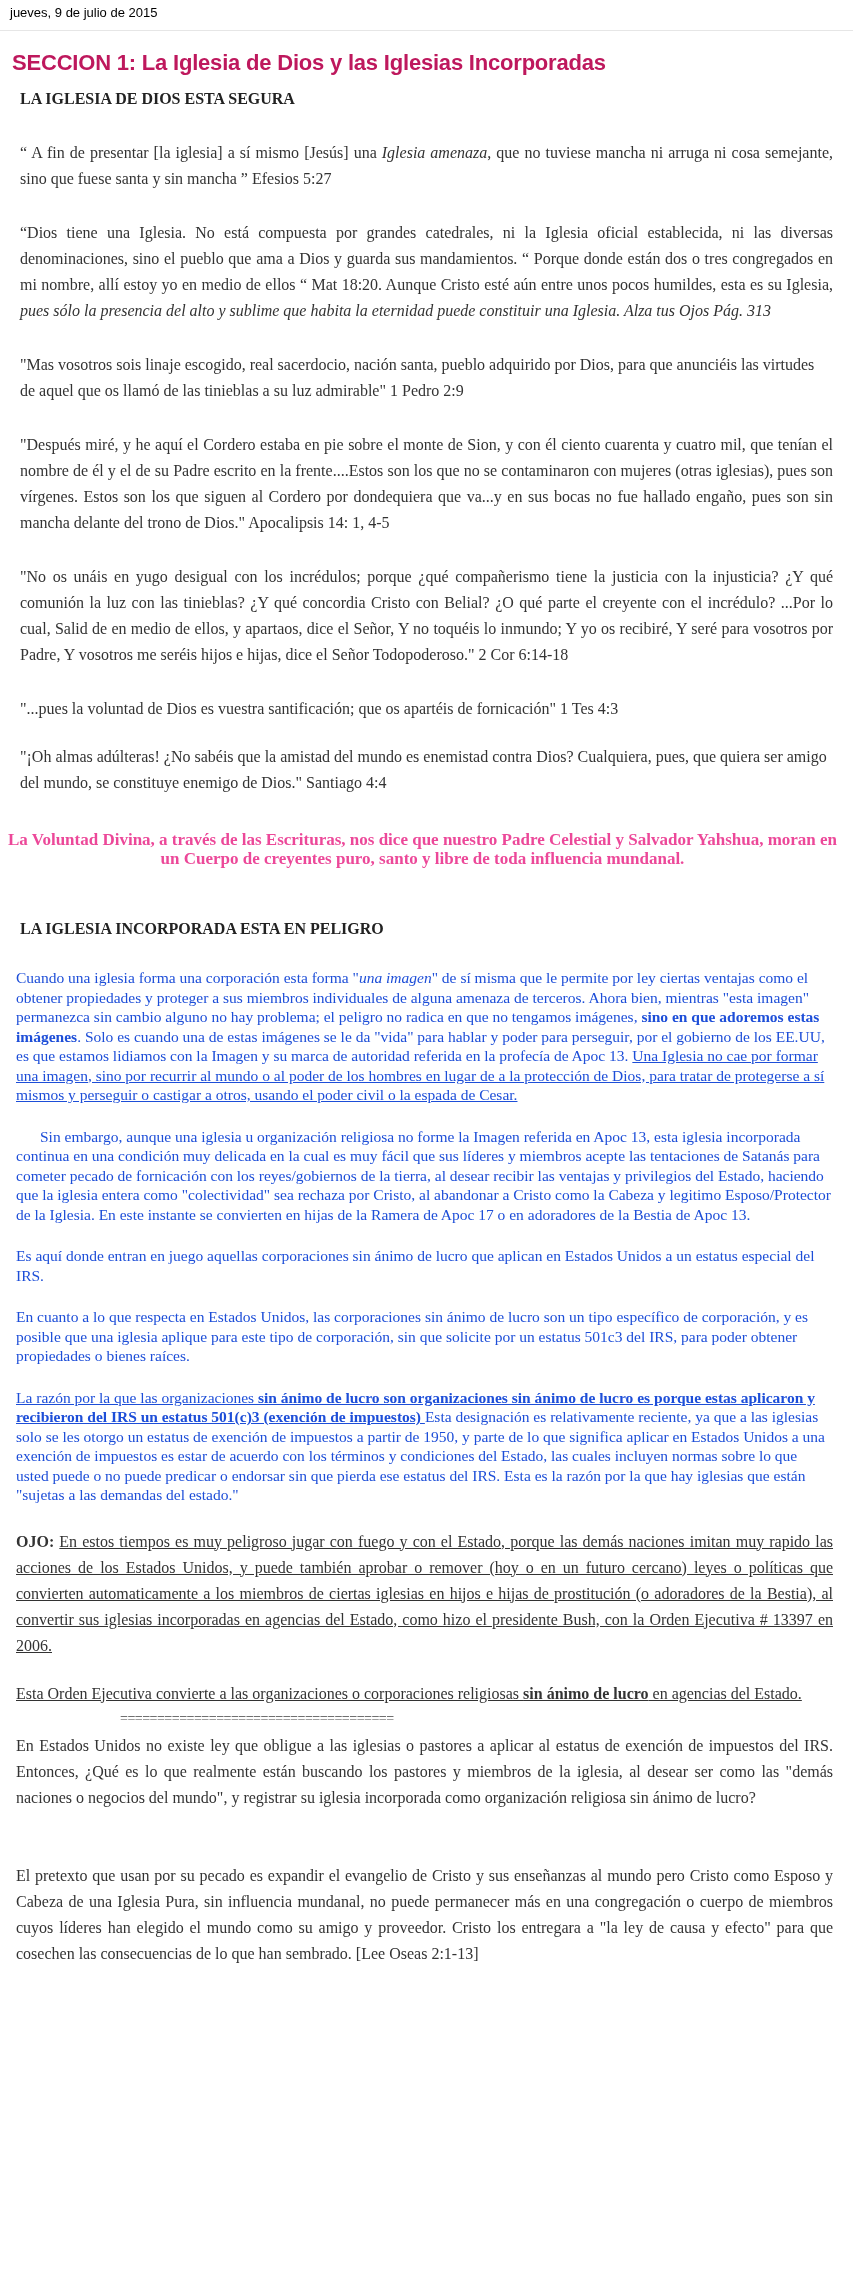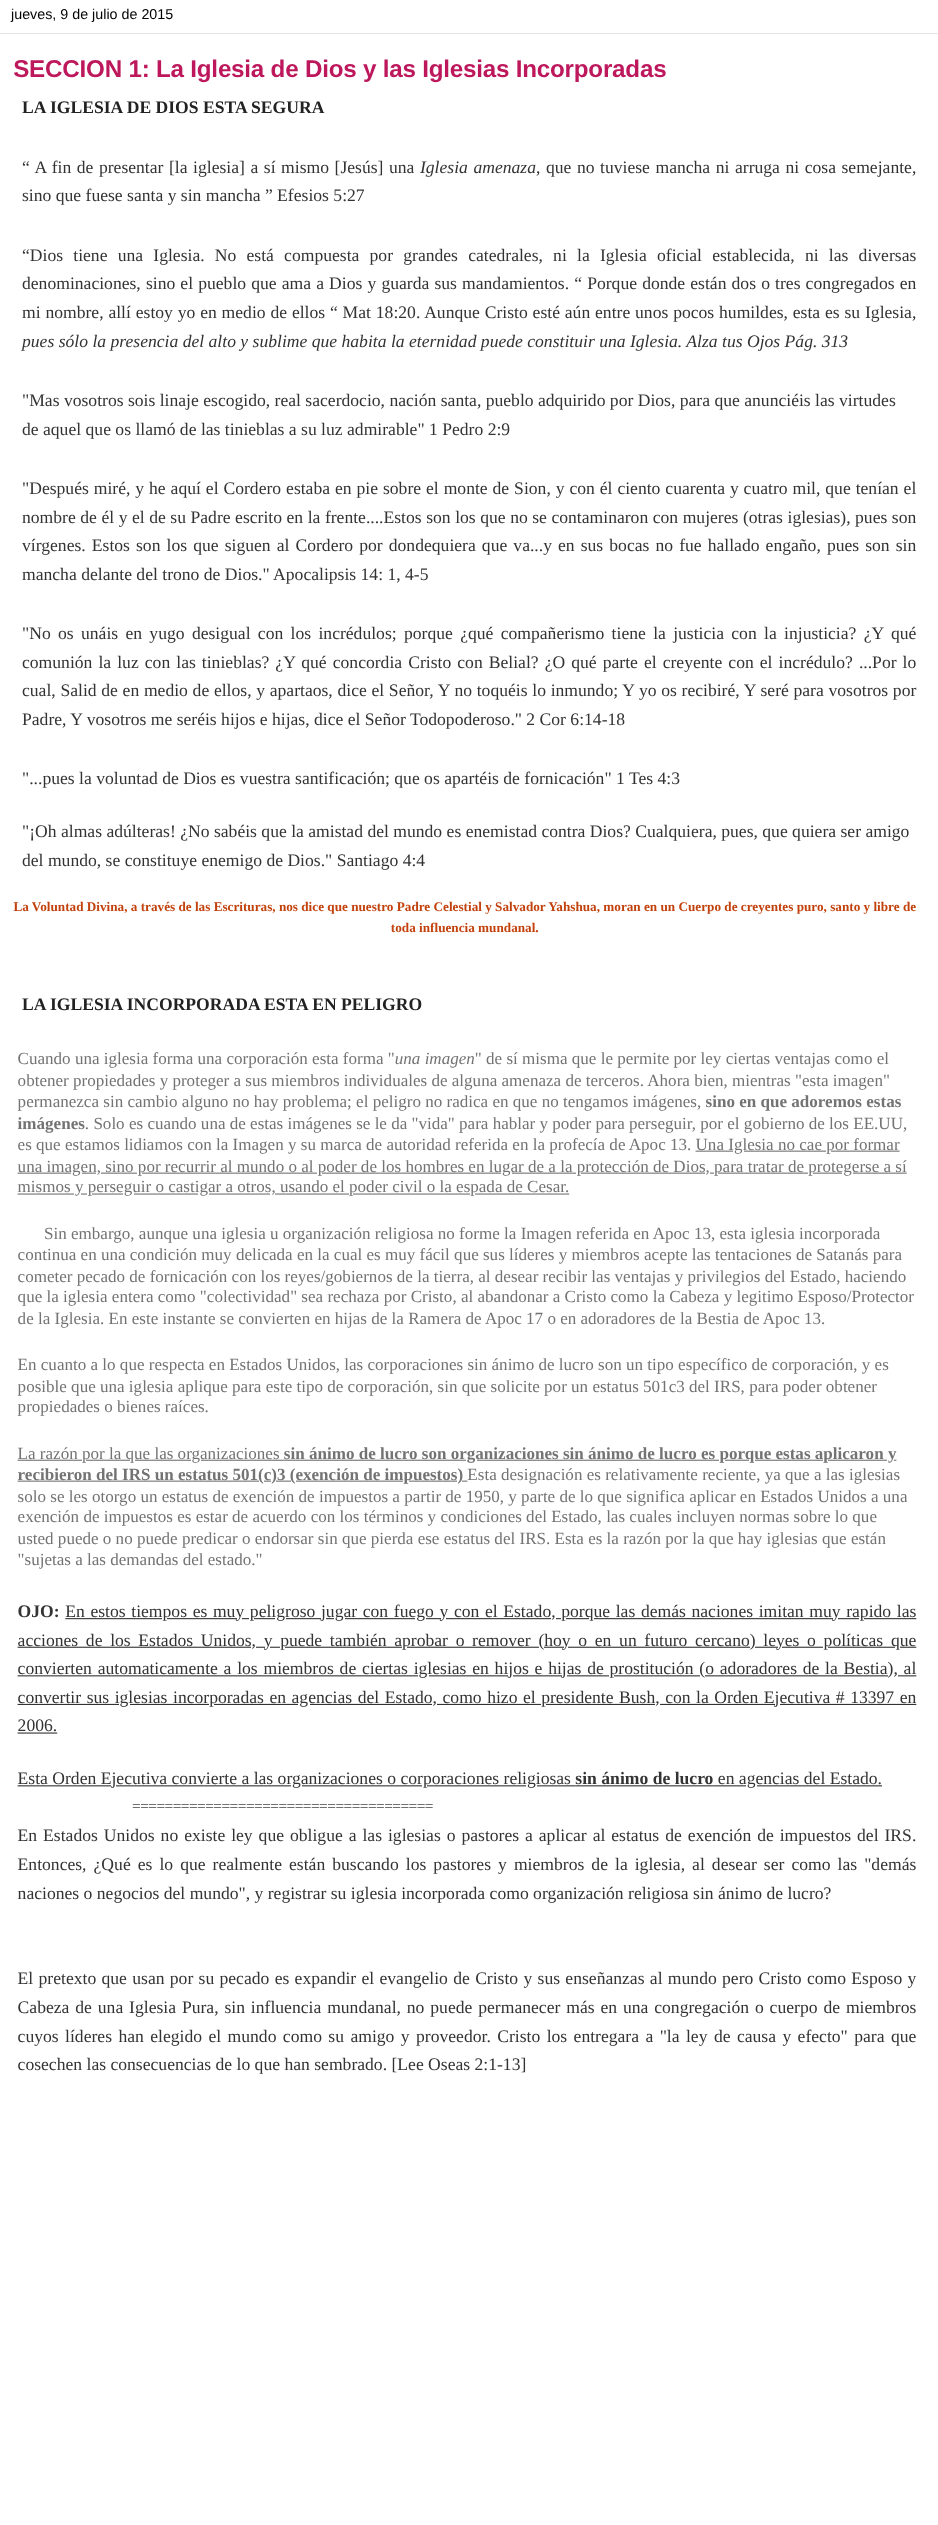--- a/index.html
+++ b/index.html
@@ -19,25 +19,25 @@
   .sec-heading {
     font-family: "Liberation Serif", serif; font-weight: bold;
     font-size: 16px; color: #222; margin: 12px 0 0 0;
   }
   .verse {
     font-family: "Liberation Serif", serif; font-size: 16px;
     line-height: 26px; color: #333; text-align: justify; margin: 28px 0 0 0;
   }
   .verse.tight { text-align: left; }
   .summary {
-    font-family: "Liberation Serif", serif; font-weight: bold; font-size: 12px;
-    color: #c2410c; text-align: center; line-height: 19px; margin: 19px -12px 0 -20px;
+    font-family: "Liberation Serif", serif; font-weight: bold; font-size: 17px;
+    color: #ec4899; text-align: center; line-height: 19px; margin: 34px -12px 0 -20px;
   }
   .body2 {
-    font-family: "Liberation Serif", serif; font-size: 15.5px; color: #737373;
+    font-family: "Liberation Serif", serif; font-size: 15.5px; color: #1d4ed8;
     line-height: 19.5px; margin: 22px 0 0 -4px; text-align: left;
   }
   .body3 {
     font-family: "Liberation Serif", serif; font-size: 16px; color: #333;
     line-height: 26px; margin: 22px 0 0 -4px; text-align: justify;
   }
   .indent { text-indent: 24px; }
   u { text-decoration: underline; }
   .sep { font-family: "Liberation Serif", serif; color: #444; margin: 4px 0 0 100px; font-size: 14px; letter-spacing: -0.5px; }
 </style>
@@ -67,20 +67,21 @@
 
   <p class="summary">La  Voluntad Divina, a través de las Escrituras, nos dice que nuestro Padre Celestial y  Salvador Yahshua, moran en un Cuerpo de creyentes puro, santo y libre de toda influencia mundanal.</p>
 
   <h2 class="sec-heading" style="margin-top:52px">LA IGLESIA INCORPORADA ESTA EN PELIGRO</h2>
 
   <p class="body2" style="margin-top:30px">
     <span>Cuando una iglesia forma  una corporación esta forma "</span><i>una imagen</i><span>" de sí misma que le permite por ley ciertas ventajas como el obtener propiedades y proteger a sus miembros individuales de alguna amenaza de terceros. Ahora bien, mientras "esta imagen" permanezca sin cambio alguno no hay problema; el peligro no radica en que no tengamos imágenes, </span><b>sino en que adoremos estas imágenes</b><span>. Solo es cuando una de estas imágenes se le da "vida" para hablar y poder para perseguir, por el gobierno de los EE.UU, es que estamos lidiamos con la Imagen y su marca de autoridad  referida en la profecía de Apoc 13. </span><u>Una Iglesia no cae por formar una imagen, sino por recurrir al mundo o al poder de los hombres en lugar de a la protección de Dios, para tratar de protegerse a sí mismos y perseguir o castigar a otros, usando el poder civil o la espada de Cesar.</u>
   </p>
 
   <p class="body2 indent">Sin embargo, aunque una iglesia u organización religiosa no forme la Imagen referida en Apoc 13, esta iglesia incorporada continua en una condición muy delicada en la cual es muy fácil que  sus líderes y miembros acepte las tentaciones de Satanás para cometer pecado de fornicación con los reyes/gobiernos de la tierra, al desear recibir las ventajas y privilegios del Estado, haciendo que la iglesia entera como "colectividad" sea rechaza por Cristo, al abandonar a Cristo como la Cabeza y legitimo Esposo/Protector de la Iglesia. En este instante se convierten en hijas de la Ramera de Apoc 17 o en adoradores de la Bestia de Apoc 13.</p>
+  <p class="body2">Es aquí donde entran en juego aquellas corporaciones sin ánimo de lucro que aplican en Estados Unidos a un estatus especial del IRS.</p>
   <p class="body2">En cuanto a lo que respecta en Estados Unidos, las corporaciones sin ánimo de lucro son un tipo específico de corporación, y es posible que una iglesia aplique para este tipo de corporación, sin que solicite por un estatus 501c3 del IRS,  para poder obtener propiedades o bienes raíces.</p>
 
   <p class="body2">
     <u>La razón por la que las organizaciones </u><u><b>sin ánimo de lucro son organizaciones sin ánimo de lucro es porque estas aplicaron y recibieron del IRS un estatus 501(c)3 (exención de impuestos)</b></u><u> </u><span>Esta designación es relativamente reciente, ya que a las iglesias solo se les otorgo un estatus de exención de impuestos a partir de 1950, y parte de lo que significa aplicar en Estados Unidos a una exención de impuestos es estar de acuerdo con los términos y condiciones del Estado, las cuales incluyen normas sobre lo que usted puede o no puede predicar o endorsar sin que pierda ese estatus del IRS.  Esta es la razón por la que hay iglesias que están "sujetas a las demandas del estado."</span>
   </p>
 
   <p class="body3" style="margin-top:24px">
     <b>OJO:</b> <u>En estos tiempos es muy peligroso jugar con fuego y con el Estado, porque las demás naciones imitan muy rapido las acciones de los Estados Unidos, y puede también aprobar o remover (hoy o en un futuro cercano) leyes o políticas que convierten automaticamente a los miembros de ciertas iglesias en hijos e hijas de prostitución (o adoradores de la Bestia), al convertir sus iglesias incorporadas en agencias del Estado,  como hizo el presidente Bush, con la Orden Ejecutiva  # 13397 en 2006.</u>
   </p>
 

